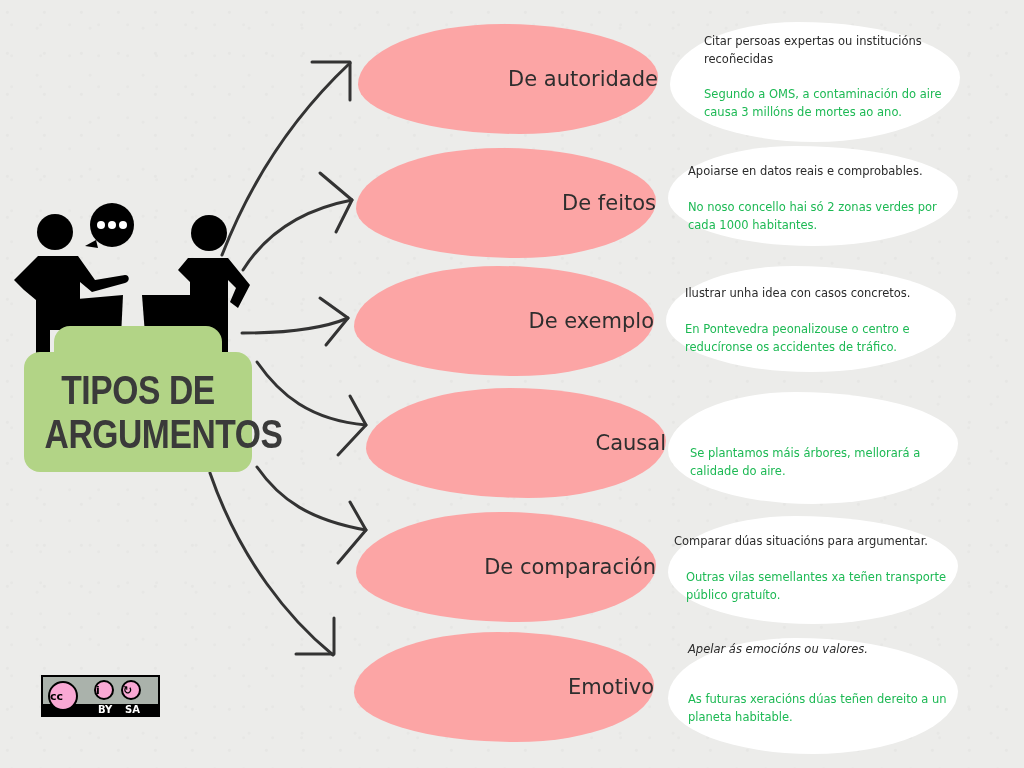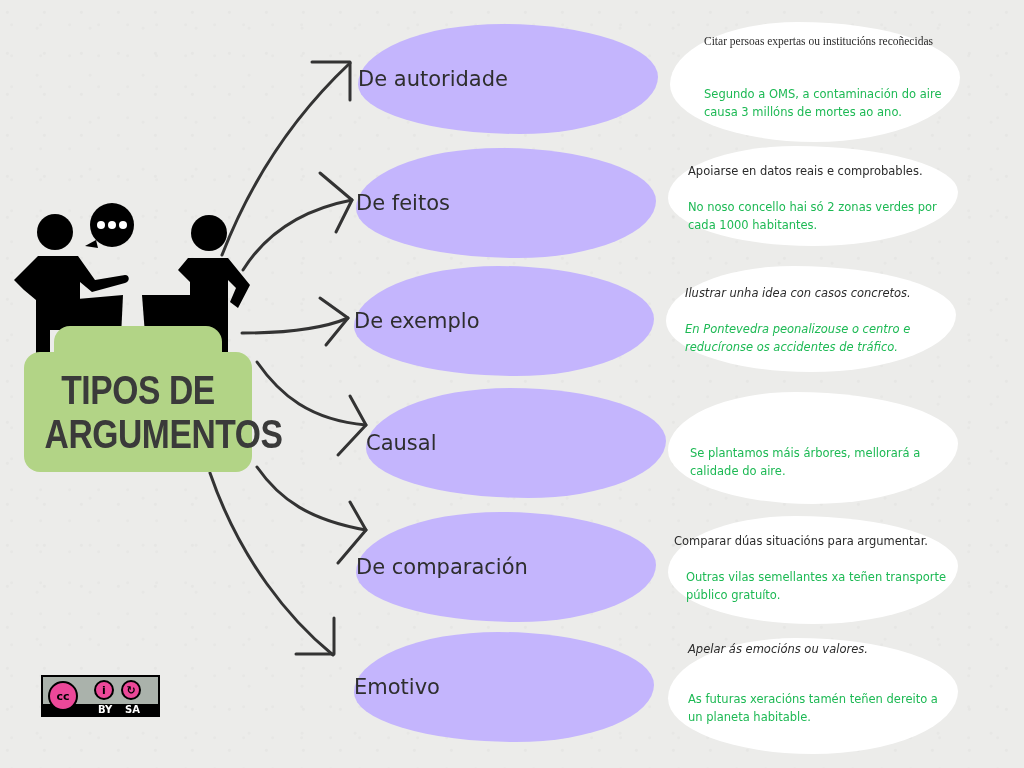--- a/index.html
+++ b/index.html
@@ -26,23 +26,23 @@
       background: #b2d486; border-radius: 16px 16px 0 0;
     }
     .title-text {
       position: absolute; left: 24px; top: 368px; width: 228px;
       text-align: center; font-family: "Liberation Sans", sans-serif; font-weight: bold;
       font-size: 41px; line-height: 44px; color: #3a3a3a; letter-spacing: -0.5px;
       transform: scaleX(0.82); transform-origin: center top;
     }
     .blob {
       position: absolute; width: 300px; height: 110px;
-      background: #c4b5fd;
+      background: #fca5a5;
       border-radius: 48% 52% 46% 54% / 55% 48% 52% 45%;
-      display: flex; align-items: center; justify-content: flex-start;
+      display: flex; align-items: center; justify-content: flex-end;
     }
     .blob span {
       font-family: "DejaVu Sans", sans-serif; font-size: 21px; color: #2e2e2e;
     }
     .cloud {
       position: absolute; width: 290px; height: 118px; background: #ffffff;
       border-radius: 44% 56% 50% 50% / 52% 46% 54% 48%;
     }
     .cloud .def {
       position: absolute; font-family: "DejaVu Sans", sans-serif; font-size: 11.5px;
@@ -51,22 +51,22 @@
     .cloud .ex {
       position: absolute; font-family: "DejaVu Sans", sans-serif; font-size: 11.5px;
       line-height: 18px; color: #1db954; width: 268px;
     }
     .cc {
       position: absolute; left: 41px; top: 675px; width: 119px; height: 42px;
       background: #aab2ab; border: 2px solid #000;
     }
     .cc .strip { position: absolute; left: 0; bottom: 0; width: 100%; height: 11px; background: #000; }
     .cc .circ {
-      position: absolute; border-radius: 50%; background: #ec4899; border: 2px solid #000;
-      display: flex; align-items: center; justify-content: center; font-weight: bold; color: #000;
+      position: absolute; border-radius: 50%; background: #f9a8d4; border: 2px solid #000;
+      display: flex; align-items: center; font-weight: bold; color: #000;
     }
     .cc .lbl { position: absolute; bottom: 0; font-size: 10px; color: #fff; font-weight: bold; line-height: 11px; }
   </style>
 </head>
 <body>
 
 <svg class="arrows" viewBox="0 0 1024 768">
   <g fill="none" stroke="#333" stroke-width="3" stroke-linecap="round" stroke-linejoin="round">
     <path d="M222 255 C 255 170, 300 110, 350 63"></path>
     <path d="M312 62 L350 62 L350 100"></path>
@@ -120,41 +120,41 @@
     <span>Causal</span>
   </div>
 <div class="blob" style="left:356px;top:512px;">
     <span>De comparación</span>
   </div>
 <div class="blob" style="left:354px;top:632px;">
     <span>Emotivo</span>
   </div>
 
 <div class="cloud" style="left:670px;top:22px;height:120px;">
-  <div class="def" style="left:34px;top:10px;font-family:Liberation Serif, serif;">Citar persoas expertas ou institucións recoñecidas</div>
+  <div class="def" style="left:34px;top:10px;">Citar persoas expertas ou institucións recoñecidas</div>
   <div class="ex" style="left:34px;top:63px;">Segundo a OMS, a contaminación do aire causa 3 millóns de mortes ao ano.</div>
 </div>
 <div class="cloud" style="left:668px;top:146px;height:100px;">
   <div class="def" style="left:20px;top:16px;">Apoiarse en datos reais e comprobables.</div>
   <div class="ex" style="left:20px;top:52px;">No noso concello hai só 2 zonas verdes por cada 1000 habitantes.</div>
 </div>
-<div class="cloud" style="left:666px;top:266px;height:106px;font-style:italic;">
+<div class="cloud" style="left:666px;top:266px;height:106px;">
   <div class="def" style="left:19px;top:18px;">Ilustrar unha idea con casos concretos.</div>
   <div class="ex" style="left:19px;top:54px;">En Pontevedra peonalizouse o centro e reducíronse os accidentes de tráfico.</div>
 </div>
 <div class="cloud" style="left:668px;top:392px;height:112px;">
   <div class="ex" style="left:22px;top:52px;">Se plantamos máis árbores, mellorará a calidade do aire.</div>
 </div>
 <div class="cloud" style="left:668px;top:516px;height:108px;">
   <div class="def" style="left:6px;top:16px;">Comparar dúas situacións para argumentar.</div>
   <div class="ex" style="left:18px;top:52px;">Outras vilas semellantes xa teñen transporte público gratuíto.</div>
 </div>
 <div class="cloud" style="left:668px;top:638px;height:116px;">
   <div class="def" style="left:20px;top:2px;font-style:italic;">Apelar ás emocións ou valores.</div>
-  <div class="ex" style="left:20px;top:52px;">As futuras xeracións tamén teñen dereito a un planeta habitable.</div>
+  <div class="ex" style="left:20px;top:52px;">As futuras xeracións dúas teñen dereito a un planeta habitable.</div>
 </div>
 
 <div class="cc">
   <div class="strip"></div>
   <div class="circ" style="left:5px;top:4px;width:30px;height:30px;font-size:11px;">
       <span>cc</span>
     </div>
   <div class="circ" style="left:51px;top:3px;width:20px;height:20px;font-size:11px;">i</div>
   <div class="circ" style="left:78px;top:3px;width:20px;height:20px;font-size:11px;">↻</div>
   <span class="lbl" style="left:55px;">BY</span>

